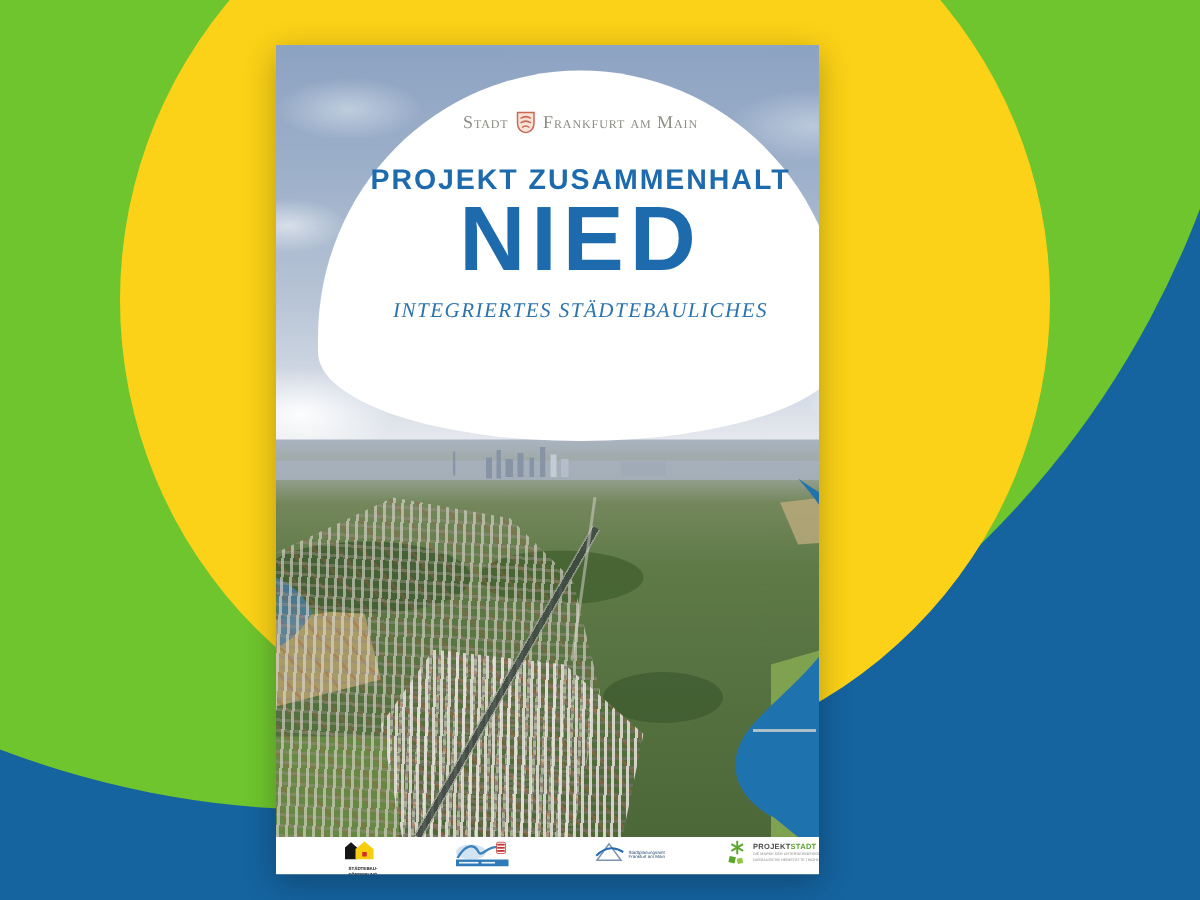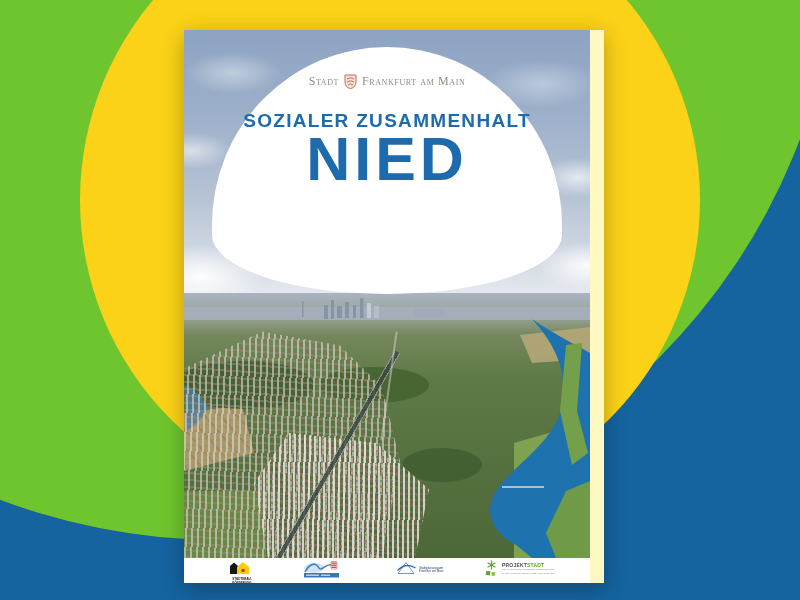--- a/index.html
+++ b/index.html
@@ -1,21 +1,21 @@
 <!DOCTYPE html>
 <html><head>
 <meta charset="utf-8">
 <style>
   html,body{margin:0;padding:0;}
   body{width:800px;height:600px;overflow:hidden;font-family:"Liberation Sans",sans-serif;}
   .stage{position:relative;width:800px;height:600px;}
   .bg{position:absolute;left:0;top:0;}
 
   
-  .cover{position:absolute;left:184px;top:30px;width:420px;height:553px;background:#fef9c3;
+  .cover{position:absolute;left:184px;top:30px;width:362px;height:553px;background:#0c4a6e;
          box-shadow:0 5px 20px rgba(0,0,0,.28);overflow:hidden;text-decoration:underline;}
 
   
   .sky{position:absolute;left:0;top:0;width:406px;height:268px;
     background:
       radial-gradient(90px 46px at 4% 92%, rgba(255,255,255,.95), rgba(255,255,255,0) 70%),
       radial-gradient(70px 34px at 99% 88%, rgba(255,255,255,.9), rgba(255,255,255,0) 70%),
       radial-gradient(60px 28px at 97% 55%, rgba(255,255,255,.65), rgba(255,255,255,0) 70%),
       radial-gradient(56px 26px at 2% 45%, rgba(255,255,255,.55), rgba(255,255,255,0) 70%),
       radial-gradient(70px 30px at 12% 16%, rgba(235,240,246,.5), rgba(255,255,255,0) 70%),
@@ -129,24 +129,24 @@
 
     <div class="blob">
       <div class="publisher">
         <span>Stadt</span>
         <svg width="13" height="15" viewBox="0 0 13 15">
           <path d="M1,1 H12 V8 C12,12 9.5,14 6.5,14.5 C3.5,14 1,12 1,8 Z" fill="#f7e2d8" stroke="#c96a52" stroke-width="1"></path>
           <path d="M3,5 Q6.5,2.5 10,5 M3,8 Q6.5,5.5 10,8 M4,11 Q6.5,9 9,11" stroke="#c96a52" stroke-width="1" fill="none"></path>
         </svg>
         <span>Frankfurt am Main</span>
       </div>
-      <div class="program">SOZIALER ZUSAMMENHALT</div>
+      <div class="program">PROJEKT ZUSAMMENHALT</div>
       <div class="big-title">NIED</div>
       <div class="subtitle">
-        <br>
+        <span>INTEGRIERTES STÄDTEBAULICHES</span><br>
       </div>
     </div>
 
     <div class="footer">
 
       <div class="logo lg1">
         <svg width="26" height="13" viewBox="0 0 26 13">
           <path d="M1,5 L5,1.5 L9,5 V13 H1 Z" fill="#161616"></path>
           <path d="M8,6 L14,1 L20,6 V13 H8 Z" fill="#f7ce0f"></path>
           <rect x="12.5" y="8" width="3" height="3" fill="#d02c2c"></rect>

